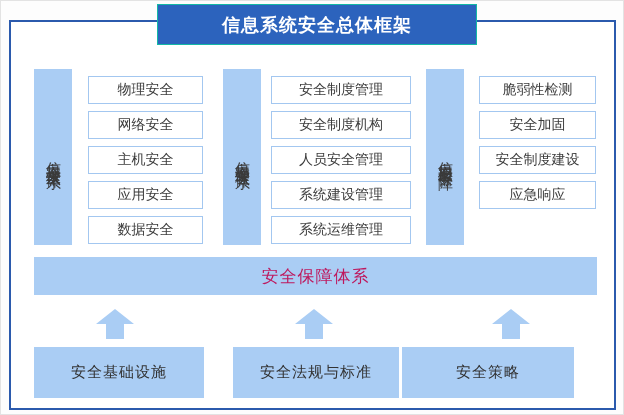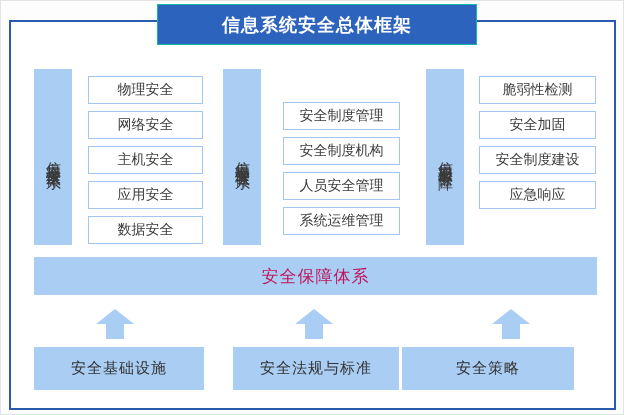--- a/index.html
+++ b/index.html
@@ -67,21 +67,21 @@
   .vlabel.c3 { left: 425px; }
   .boxcol {
     position: absolute;
     top: 75px;
     display: flex;
     flex-direction: column;
     gap: 7px;
     z-index: 2;
   }
   .boxcol.c1 { left: 87px;  width: 115px; }
-  .boxcol.c2 { left: 282px; width: 117px; margin-top: 26px; }
+  .boxcol.c2 { left: 270px; width: 140px; }
   .boxcol.c3 { left: 478px; width: 117px; }
   .wbox {
     height: 28px;
     box-sizing: border-box;
     background: #ffffff;
     border: 1px solid #a3c7f0;
     display: flex;
     align-items: center;
     justify-content: center;
     font-size: 14px;
@@ -109,21 +109,21 @@
     width: 38px;
     height: 30px;
     z-index: 2;
   }
   .arrow.a1 { left: 95px; }
   .arrow.a2 { left: 294px; }
   .arrow.a3 { left: 491px; }
   .foundation {
     position: absolute;
     top: 346px;
-    height: 43px;
+    height: 51px;
     background: #aacdf4;
     display: flex;
     align-items: center;
     justify-content: center;
     font-size: 15px;
     color: #333333;
     letter-spacing: 1px;
     z-index: 2;
   }
   .foundation.f1 { left: 33px;  width: 170px; }
@@ -146,20 +146,21 @@
     <div class="wbox">主机安全</div>
     <div class="wbox">应用安全</div>
     <div class="wbox">数据安全</div>
   </div>
 
   <div class="vlabel c2">信息安全管理体系</div>
   <div class="boxcol c2">
     <div class="wbox">安全制度管理</div>
     <div class="wbox">安全制度机构</div>
     <div class="wbox">人员安全管理</div>
+    <div class="wbox">系统建设管理</div>
     <div class="wbox">系统运维管理</div>
   </div>
 
   <div class="vlabel c3">信息安全服务保障</div>
   <div class="boxcol c3">
     <div class="wbox">脆弱性检测</div>
     <div class="wbox">安全加固</div>
     <div class="wbox">安全制度建设</div>
     <div class="wbox">应急响应</div>
   </div>

